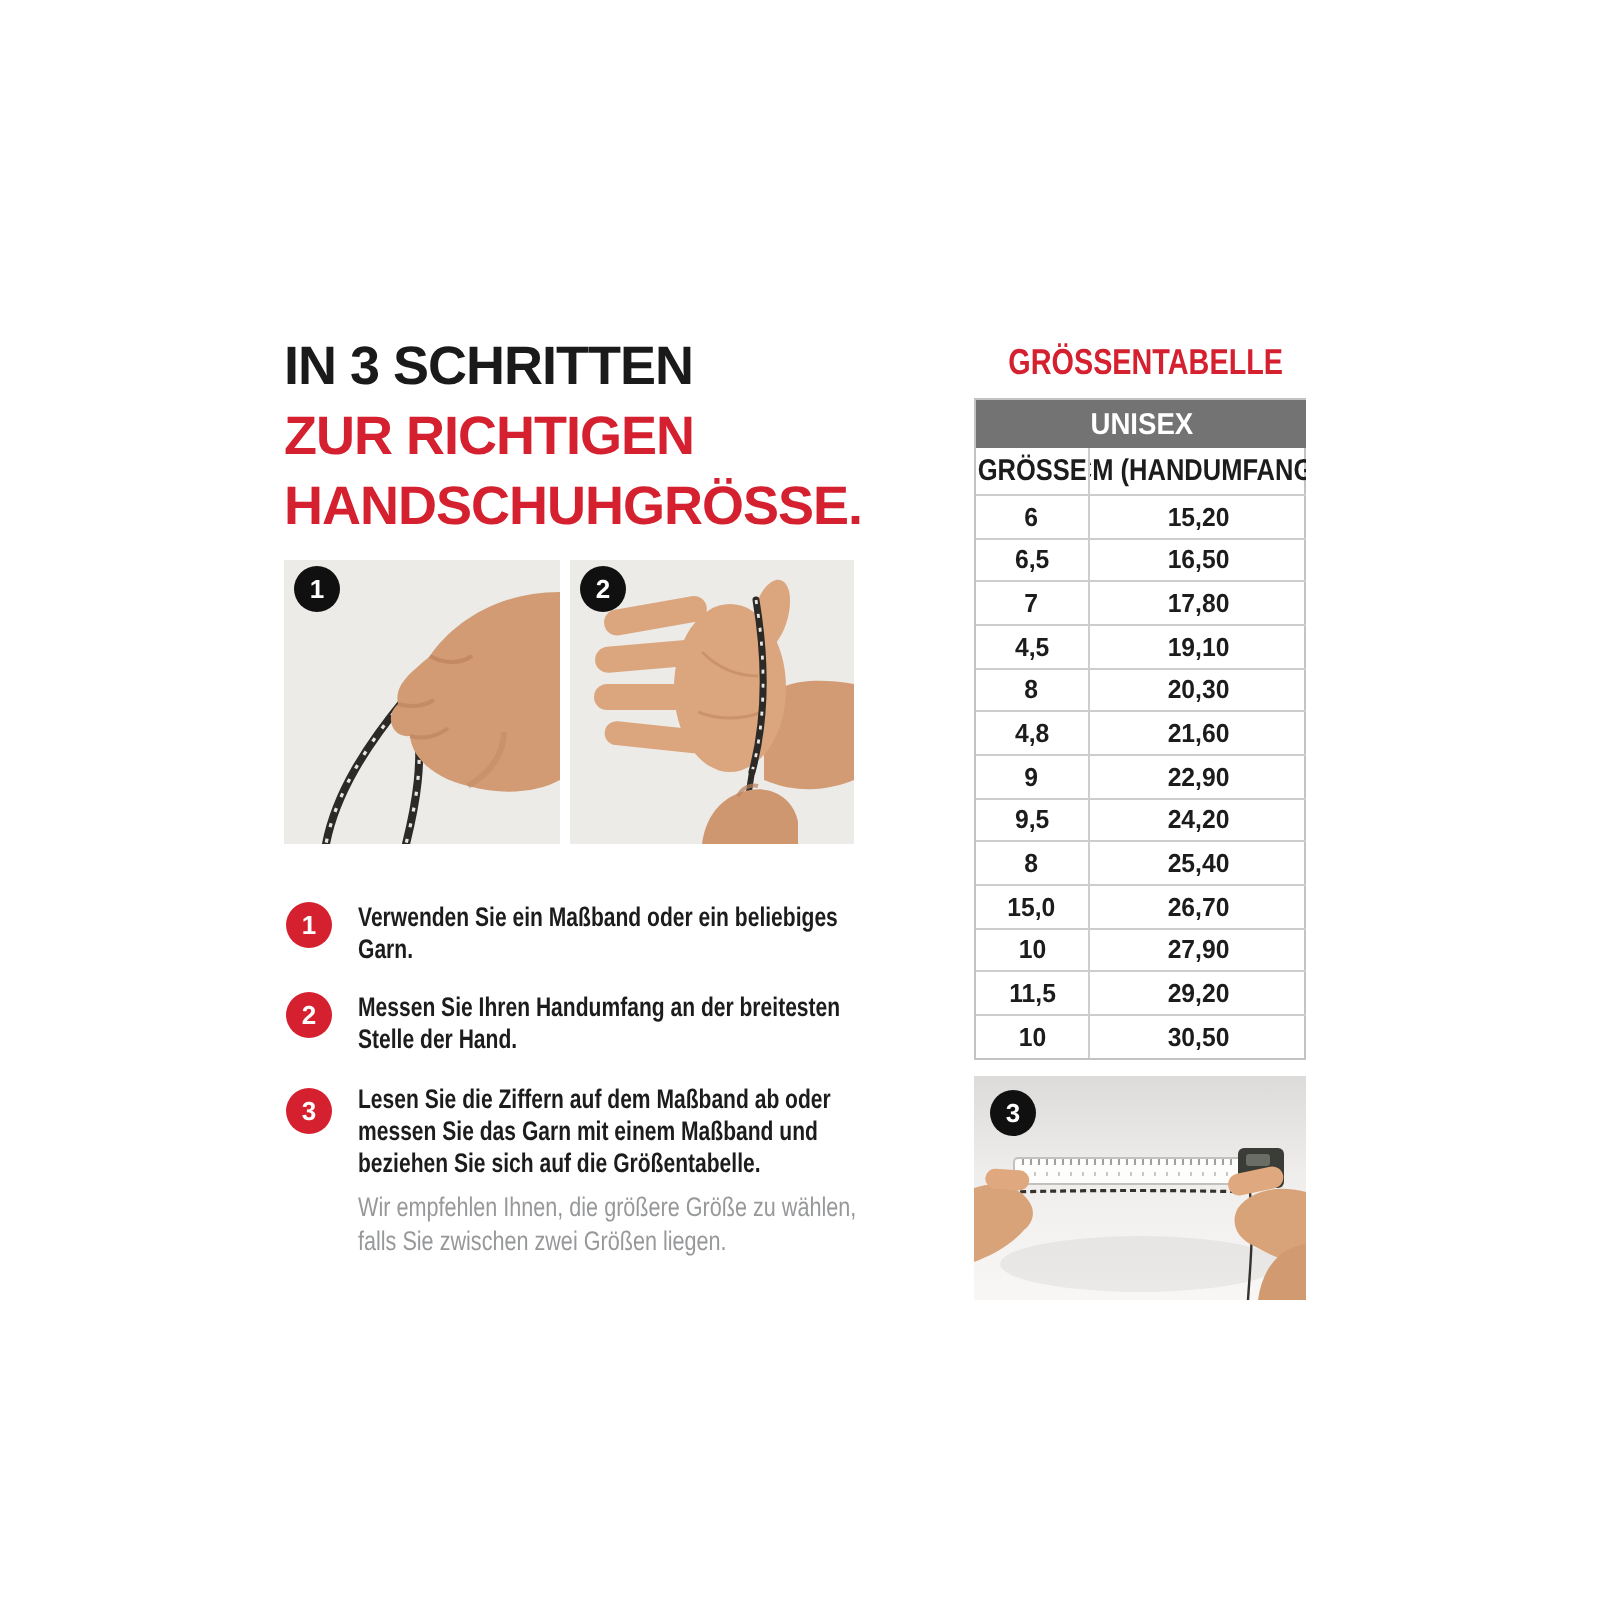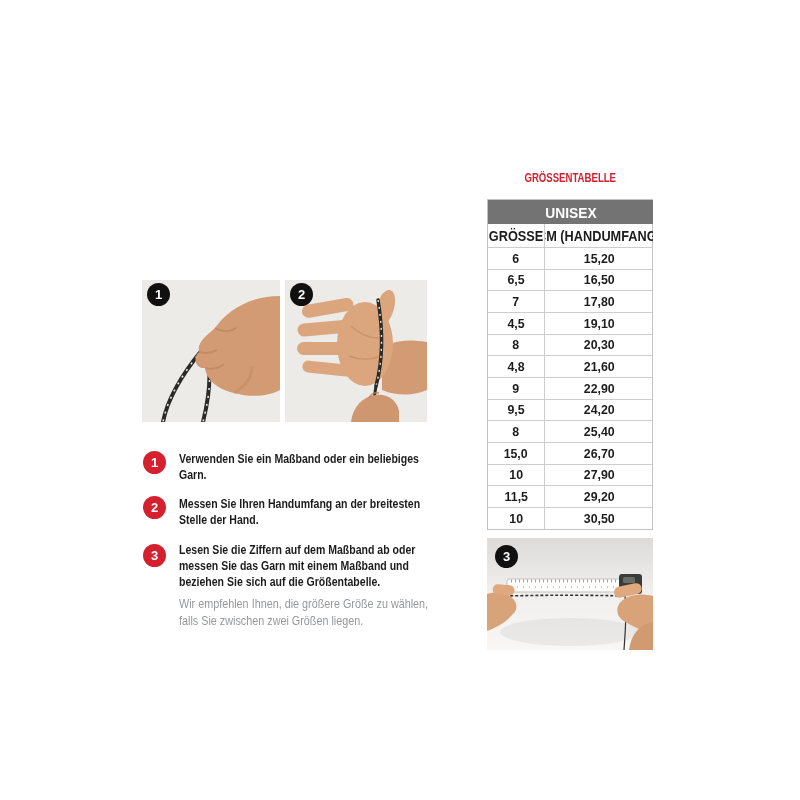--- a/index.html
+++ b/index.html
@@ -25,21 +25,21 @@
   .step-badge { position:absolute; left:143px; }
   .step-text { position:absolute; left:179px; width:360px; font-weight:bold; font-size:13.5px;
                line-height:16px; color:#1c1c1c; white-space:pre-line;
                transform:scaleX(0.78); transform-origin:left top; }
   .note { position:absolute; left:179px; top:596px; width:360px; font-weight:normal; font-size:13.5px;
           line-height:16.5px; color:#97989a; white-space:pre-line;
           transform:scaleX(0.80); transform-origin:left top; }
 
   
   .table-title { position:absolute; left:487px; top:171px; width:166px; text-align:center;
-                 font-weight:bold; font-size:12px; color:#d4202f; white-space:nowrap; }
+                 font-weight:bold; font-size:18px; color:#d4202f; white-space:nowrap; }
   .table-title span { display:inline-block; transform:scaleX(0.80); transform-origin:center; }
 
   .size-table { position:absolute; left:487px; top:199px; width:166px;
                 display:grid; grid-template-columns:56px 109px;
                 grid-template-rows:24px 23px repeat(13, 21.66px);
                 border:1px solid #c3c3c3; background:#ffffff; }
   .size-table .cell { display:flex; align-items:center; justify-content:center; overflow:hidden; }
   .size-table .unisex { grid-column:1 / 3; background:#737373; color:#ffffff;
                         font-weight:bold; font-size:15px; }
   .size-table .unisex span { transform:scaleX(0.92); }
@@ -47,20 +47,25 @@
   .size-table .th span { transform:scaleX(0.85); white-space:nowrap; }
   .size-table .td { font-weight:bold; font-size:13px; color:#1c1c1c; border-top:1px solid #cdcdcd; }
   .size-table .td span { transform:scaleX(0.95); }
   .size-table .col2 { border-left:1px solid #cdcdcd; }
 </style>
 </head>
 <body>
 
 <div id="canvas">
 
+  <div class="title">
+    <div>IN 3 SCHRITTEN</div>
+    <div class="red">ZUR RICHTIGEN</div>
+    <div class="red">HANDSCHUHGRÖSSE.</div>
+  </div>
 
   <div class="photo" id="photo1">
     <svg width="138" height="142" viewBox="0 0 138 142">
       <rect x="0" y="0" width="138" height="142" fill="#ecebe8"></rect>
 
       <path d="M60,70 C42,92 26,116 21,142" fill="none" stroke="#2b2a27" stroke-width="4" stroke-linecap="round"></path>
       <path d="M66,76 C70,100 66,122 61,142" fill="none" stroke="#2b2a27" stroke-width="4" stroke-linecap="round"></path>
       <path d="M60,70 C42,92 26,116 21,142" fill="none" stroke="#e8e6e2" stroke-width="1.6" stroke-dasharray="2 6"></path>
       <path d="M66,76 C70,100 66,122 61,142" fill="none" stroke="#e8e6e2" stroke-width="1.6" stroke-dasharray="2 6"></path>
 

